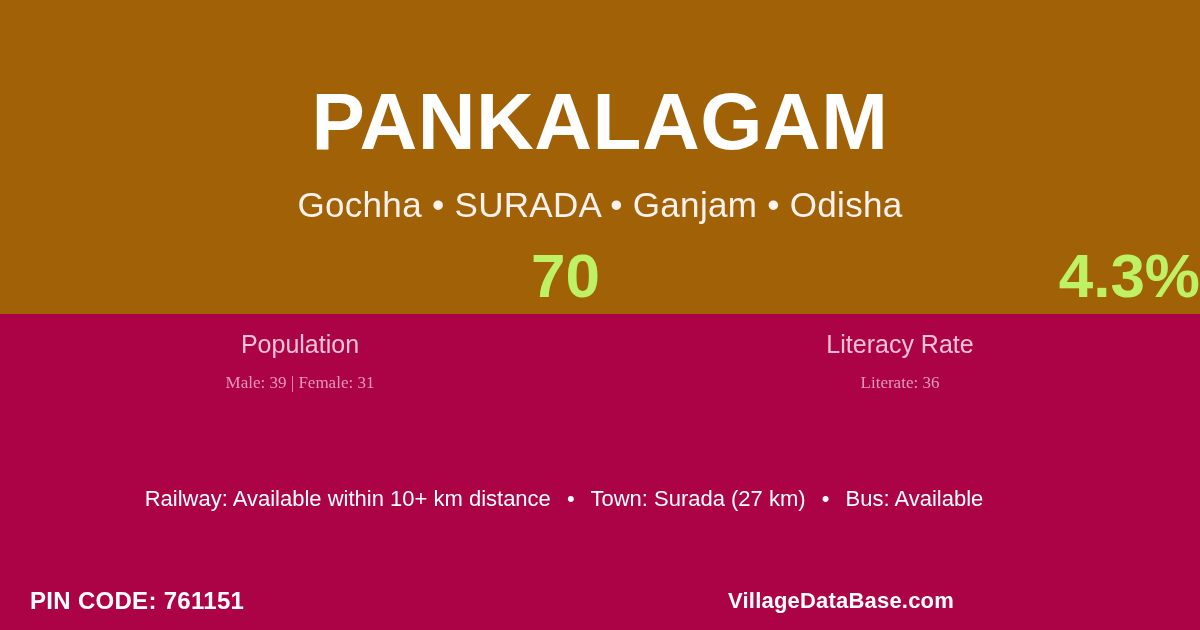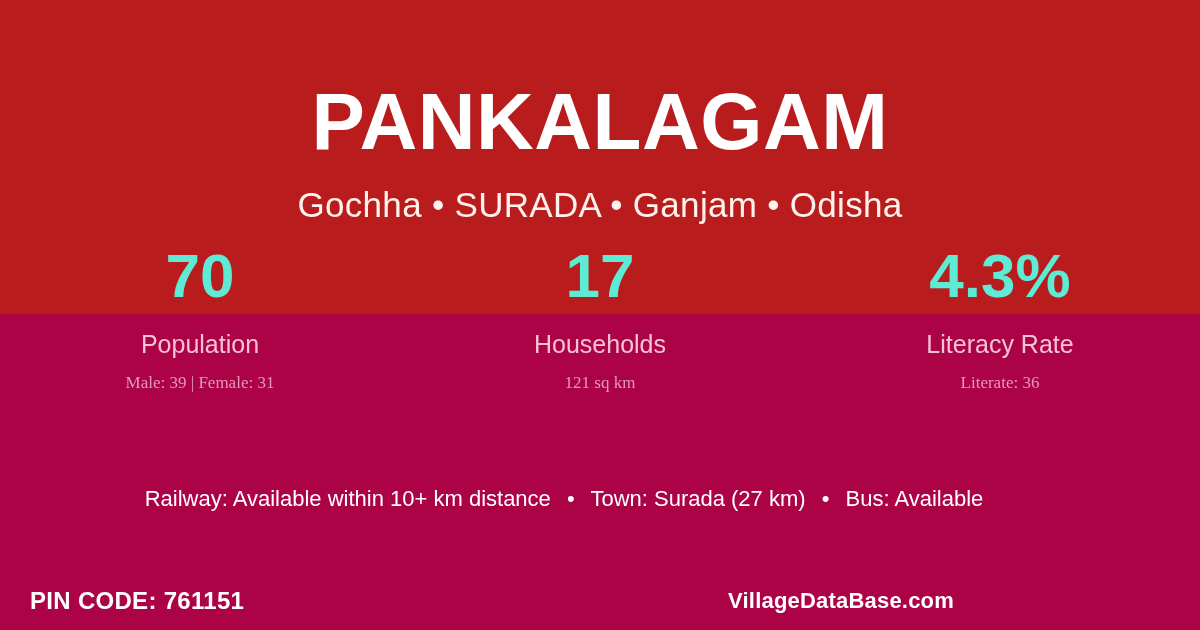--- a/index.html
+++ b/index.html
@@ -24,21 +24,21 @@
     overflow: hidden;
   }
 
   
   .hero {
     position: absolute;
     left: 0;
     top: 0;
     width: 1200px;
     height: 314px;
-    background: #b91c1c;
+    background: #a16207;
   }
 
   .village-title {
     position: absolute;
     left: 0;
     top: 82px;
     width: 1200px;
     text-align: center;
     font-size: 80px;
     font-weight: 700;
@@ -74,23 +74,24 @@
 
   .stat {
     flex: 1 1 33.333%;
     text-align: center;
   }
 
   .stat-value {
     font-size: 62px;
     font-weight: 700;
     line-height: 1;
-    color: #5eead4;
+    color: #bef264;
     letter-spacing: 0px;
     height: 69px;
+    text-align: right;
   }
 
   .stat-label {
     font-size: 25px;
     font-weight: 400;
     line-height: 1;
     color: #F7C2D6;
     padding-top: 18px;
   }
 
@@ -161,25 +162,20 @@
   </div>
 
   <div class="stats">
 
     <div class="stat">
       <div class="stat-value">70</div>
       <div class="stat-label">Population</div>
       <div class="stat-sub">Male: 39 | Female: 31</div>
     </div>
 
-    <div class="stat">
-      <div class="stat-value">17</div>
-      <div class="stat-label">Households</div>
-      <div class="stat-sub">121 sq km</div>
-    </div>
 
     <div class="stat">
       <div class="stat-value">4.3%</div>
       <div class="stat-label">Literacy Rate</div>
       <div class="stat-sub">Literate: 36</div>
     </div>
 
   </div>
 
   <div class="amenities">

